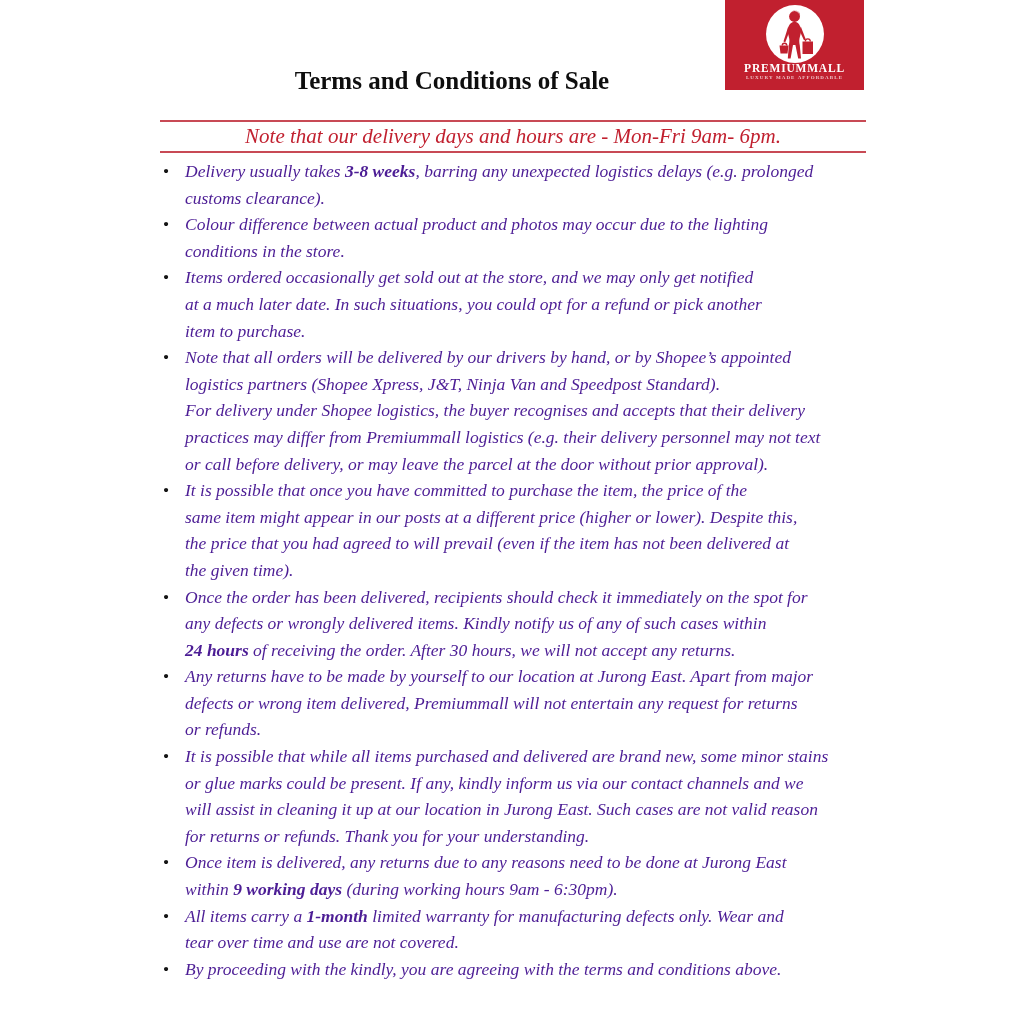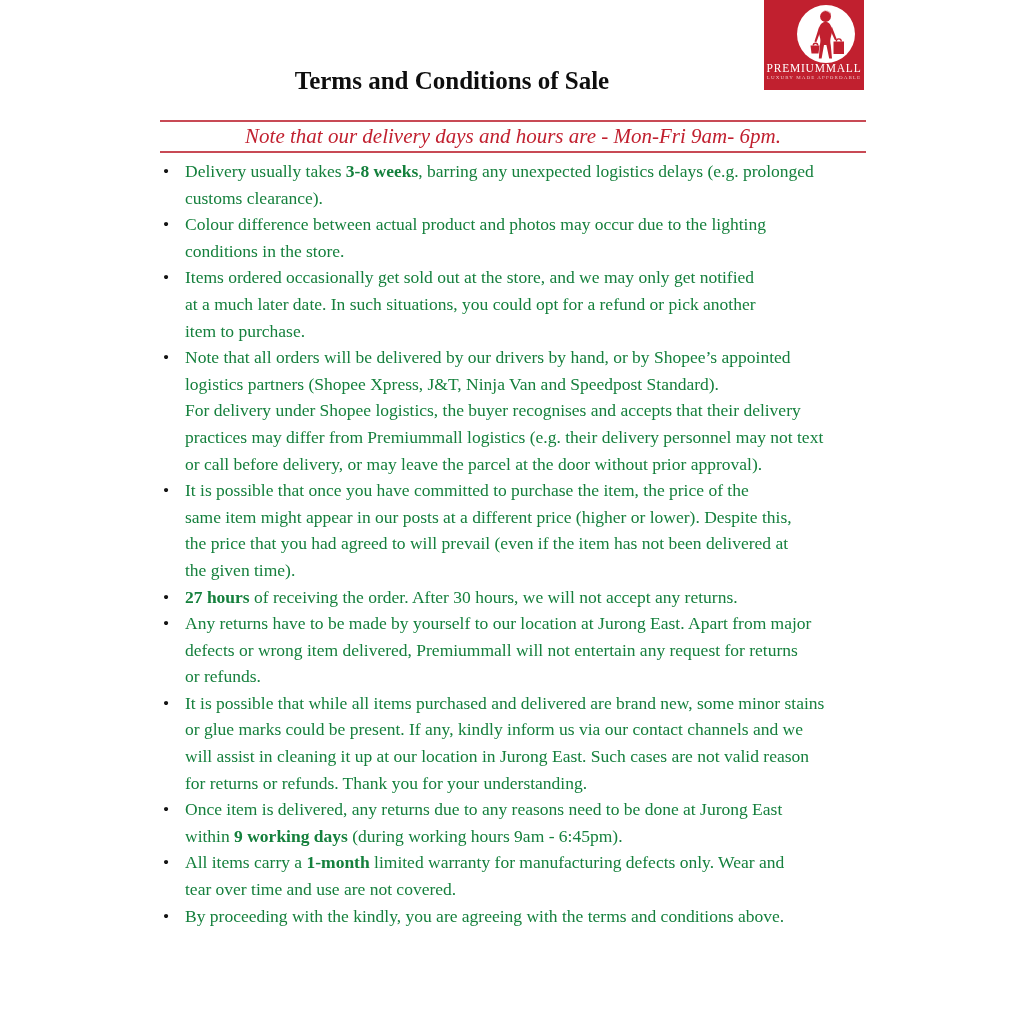--- a/index.html
+++ b/index.html
@@ -15,24 +15,25 @@
   :root {
     --brand-red: #c1202f;
     --rule-red: #c84a55;
   }
 
   
   .logo {
     position: absolute;
     top: 0;
     right: 160px;
-    width: 100px;
+    width: 139px;
     height: 90px;
     background: var(--brand-red);
     text-align: center;
+    font-weight: bold;
   }
   .logo svg { display: block; margin: 0 auto; }
   .logo .brand {
     color: #ffffff;
     font-size: 11.5px;
     letter-spacing: 0.8px;
     line-height: 12px;
     margin-top: -2px;
     white-space: nowrap;
   }
@@ -96,21 +97,22 @@
     width: 22px;
     font-size: 17.5px;
     line-height: 26.6px;
     color: #141414;
   }
   .term-text {
     flex: 1 1 auto;
     font-size: 17.5px;
     line-height: 26.6px;
     white-space: pre-line;
-    color: #15803d;
+    color: #4c1d95;
+    font-style: italic;
   }
   .term-text b { font-weight: bold; }
 </style>
 </head>
 <body>
 
 <div class="logo">
   <svg width="124" height="64" viewBox="0 0 124 64" aria-hidden="true">
     <circle cx="62" cy="34" r="29" fill="#ffffff"></circle>
     <g fill="#c1202f">
@@ -178,39 +180,41 @@
     </div>
     <div class="term-item">
       <span class="bullet">•</span>
       <div class="term-text"><span>It is possible that once you have committed to purchase the item, the price of the
 same item might appear in our posts at a different price (higher or lower). Despite this,
 the price that you had agreed to will prevail (even if the item has not been delivered at
 the given time).</span></div>
     </div>
     <div class="term-item">
       <span class="bullet">•</span>
-      <div class="term-text"><b>27 hours</b><span> of receiving the order. After 30 hours, we will not accept any returns.</span></div>
+      <div class="term-text"><span>Once the order has been delivered, recipients should check it immediately on the spot for
+any defects or wrongly delivered items. Kindly notify us of any of such cases within
+</span><b>24 hours</b><span> of receiving the order. After 30 hours, we will not accept any returns.</span></div>
     </div>
     <div class="term-item">
       <span class="bullet">•</span>
       <div class="term-text"><span>Any returns have to be made by yourself to our location at Jurong East. Apart from major
 defects or wrong item delivered, Premiummall will not entertain any request for returns
 or refunds.</span></div>
     </div>
     <div class="term-item">
       <span class="bullet">•</span>
       <div class="term-text"><span>It is possible that while all items purchased and delivered are brand new, some minor stains
 or glue marks could be present. If any, kindly inform us via our contact channels and we
 will assist in cleaning it up at our location in Jurong East. Such cases are not valid reason
 for returns or refunds. Thank you for your understanding.</span></div>
     </div>
     <div class="term-item">
       <span class="bullet">•</span>
       <div class="term-text"><span>Once item is delivered, any returns due to any reasons need to be done at Jurong East
-within </span><b>9 working days</b><span> (during working hours 9am - 6:45pm).</span></div>
+within </span><b>9 working days</b><span> (during working hours 9am - 6:30pm).</span></div>
     </div>
     <div class="term-item">
       <span class="bullet">•</span>
       <div class="term-text"><span>All items carry a </span><b>1-month</b><span> limited warranty for manufacturing defects only. Wear and
 tear over time and use are not covered.</span></div>
     </div>
     <div class="term-item">
       <span class="bullet">•</span>
       <div class="term-text"><span>By proceeding with the kindly, you are agreeing with the terms and conditions above.</span></div>
     </div>

